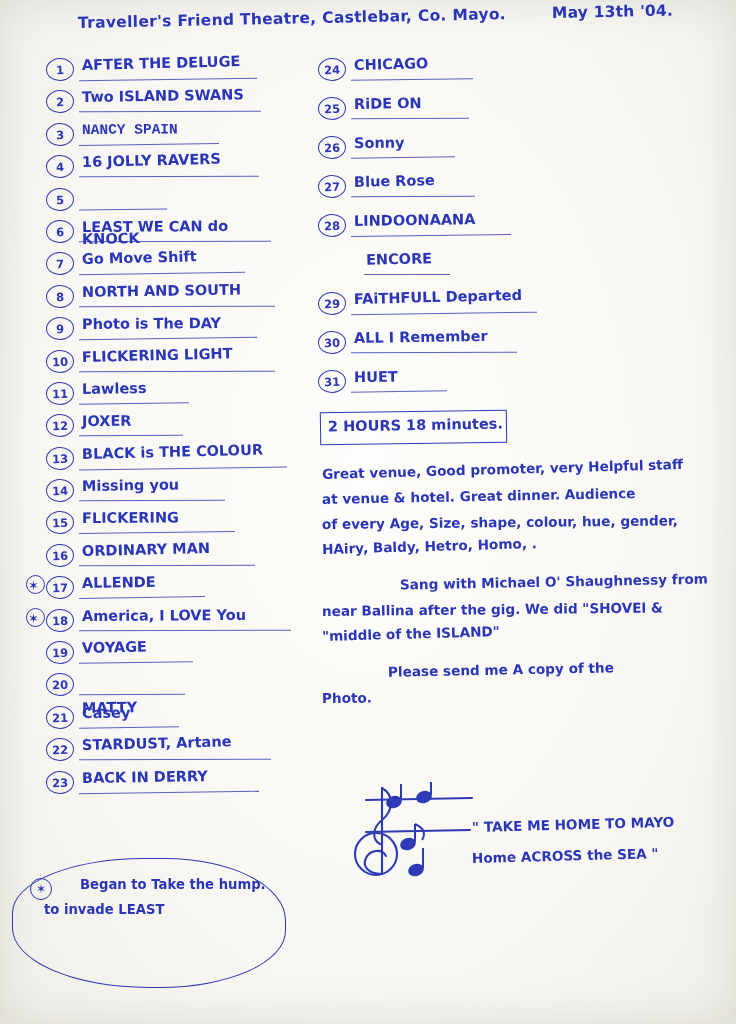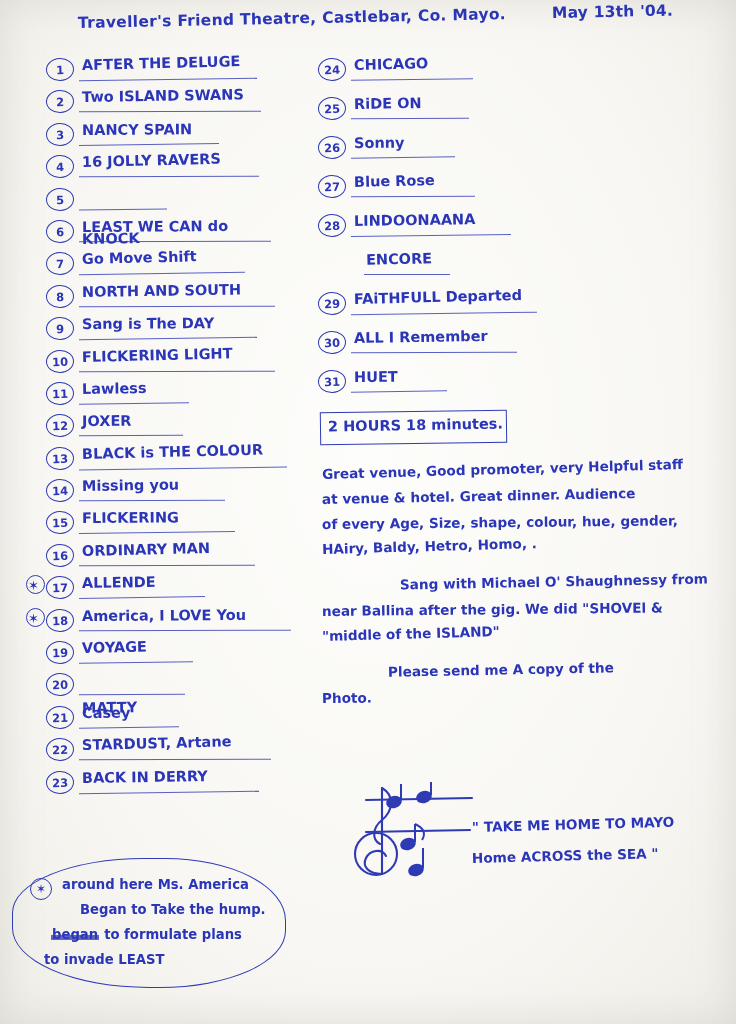--- a/index.html
+++ b/index.html
@@ -243,21 +243,21 @@
         <div class="song-title" style="transform: rotate(-1.4deg);">AFTER THE DELUGE</div>
         <div class="underline" style="width: 178px; transform: rotate(-0.8deg);"></div>
       </div>
       <div class="song-row">
         <div class="num-circle">2</div>
         <div class="song-title" style="transform: rotate(-0.9deg);">Two ISLAND SWANS</div>
         <div class="underline" style="width: 182px; transform: rotate(-0.2deg);"></div>
       </div>
       <div class="song-row">
         <div class="num-circle">3</div>
-        <div class="song-title" style="transform: rotate(-0.4deg);">NANCY SPAIN</div>
+        <div class="song-title" style="transform: rotate(-0.4deg); font-family: Liberation Mono, monospace;">NANCY SPAIN</div>
         <div class="underline" style="width: 140px; transform: rotate(-0.8deg);"></div>
       </div>
       <div class="song-row">
         <div class="num-circle">4</div>
         <div class="song-title" style="transform: rotate(-1.4deg);">16 JOLLY RAVERS</div>
         <div class="underline" style="width: 180px; transform: rotate(-0.2deg);"></div>
       </div>
       <div class="song-row">
         <div class="num-circle">5</div>
         <div class="song-title" style="transform: rotate(-0.9deg); margin-top: 44px;">KNOCK</div>
@@ -273,21 +273,21 @@
         <div class="song-title" style="transform: rotate(-1.4deg);">Go Move Shift</div>
         <div class="underline" style="width: 166px; transform: rotate(-0.8deg);"></div>
       </div>
       <div class="song-row">
         <div class="num-circle">8</div>
         <div class="song-title" style="transform: rotate(-0.9deg);">NORTH AND SOUTH</div>
         <div class="underline" style="width: 196px; transform: rotate(-0.2deg);"></div>
       </div>
       <div class="song-row">
         <div class="num-circle">9</div>
-        <div class="song-title" style="transform: rotate(-0.4deg);">Sang is The DAY</div>
+        <div class="song-title" style="transform: rotate(-0.4deg);">Photo is The DAY</div>
         <div class="underline" style="width: 178px; transform: rotate(-0.8deg);"></div>
       </div>
       <div class="song-row">
         <div class="num-circle">10</div>
         <div class="song-title" style="transform: rotate(-1.4deg);">FLICKERING LIGHT</div>
         <div class="underline" style="width: 196px; transform: rotate(-0.2deg);"></div>
       </div>
       <div class="song-row">
         <div class="num-circle">11</div>
         <div class="song-title" style="transform: rotate(-0.9deg);">Lawless</div>
@@ -417,23 +417,21 @@
       <div class="nl indent1 gap" style="transform: rotate(-1.1deg);">Sang with Michael O' Shaughnessy from</div>
       <div class="nl" style="transform: rotate(-0.6deg);">near Ballina after the gig. We did "SHOVEl &amp;</div>
       <div class="nl" style="transform: rotate(-1.6deg);">"middle of the ISLAND"</div>
       <div class="nl indent2 gap" style="transform: rotate(-1.1deg);">Please send me A copy of the</div>
       <div class="nl" style="transform: rotate(-0.6deg);">Photo.</div>
     </div>
 
   <div id="footnote-bubble"></div>
   <div id="footnote">
     <div class="fn-star-circ">✶</div>
-  <div class="fline">around here Ms. America</div>
       <div class="fline f2">Began to Take the hump.</div>
-      <div class="fline f3"><span class="strike">began</span><span style="margin-left: 6px;">to formulate plans</span></div>
       <div class="fline f4">to invade LEAST</div>
     </div>
 
   <div id="staff">
     <svg width="130" height="108" viewBox="0 0 130 108">
       <g stroke="#2f3ab5" stroke-width="2.1" fill="none" stroke-linecap="round">
 
         <path d="M30 6 C30 40, 30 70, 30 92"></path>
 
         <circle cx="24" cy="72" r="21"></circle>

